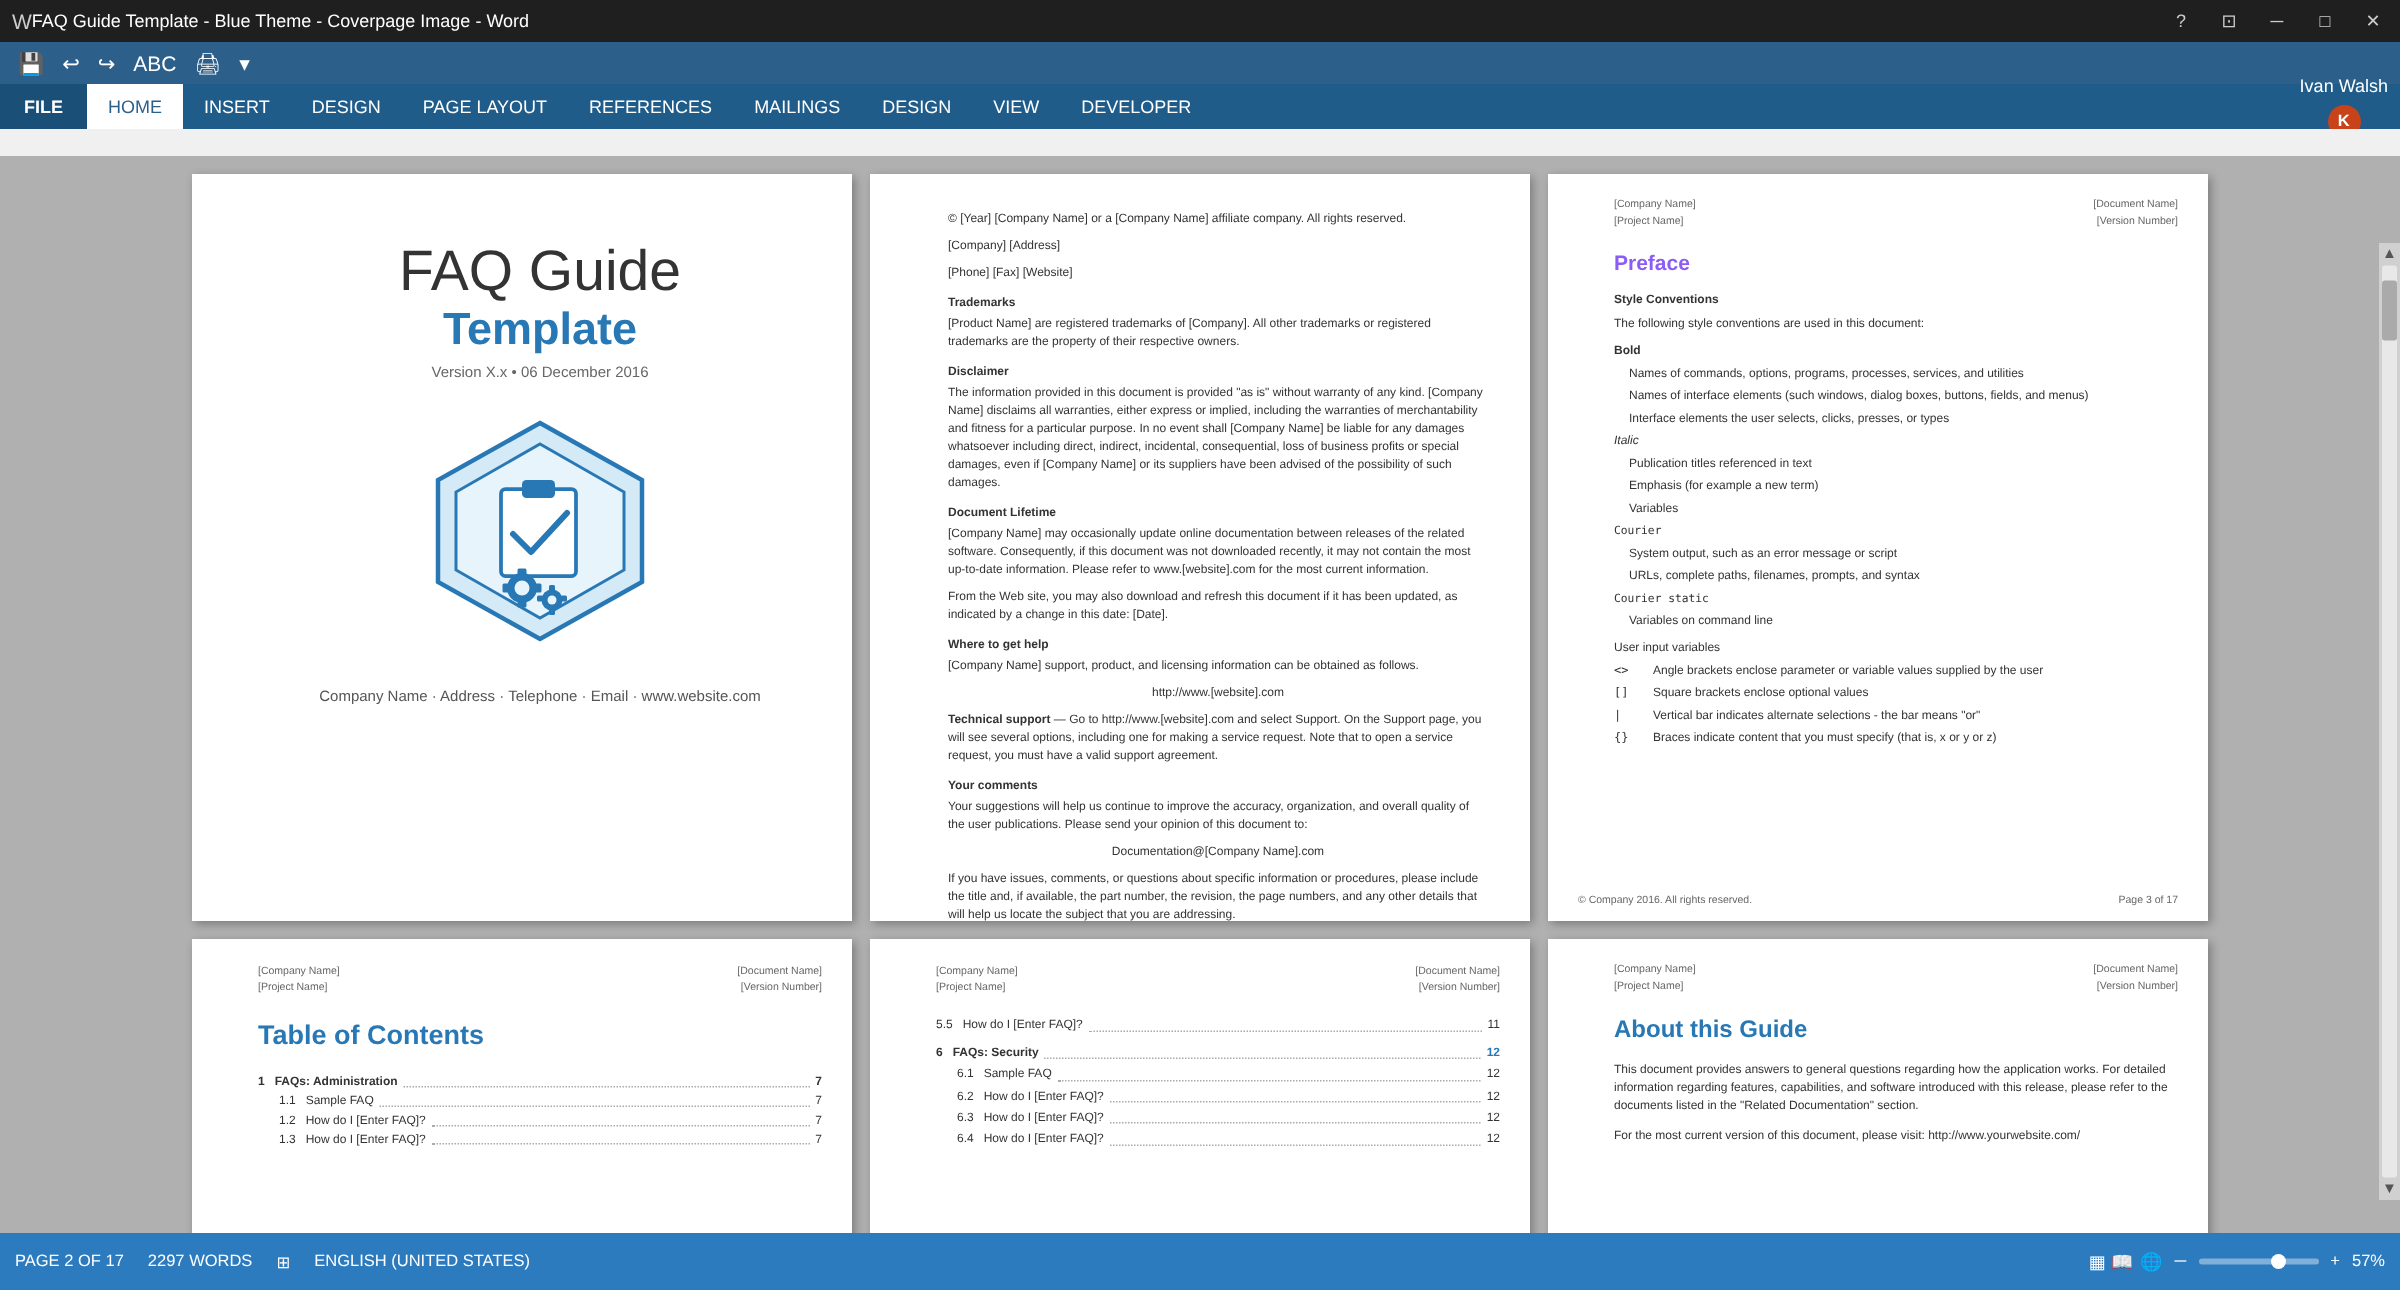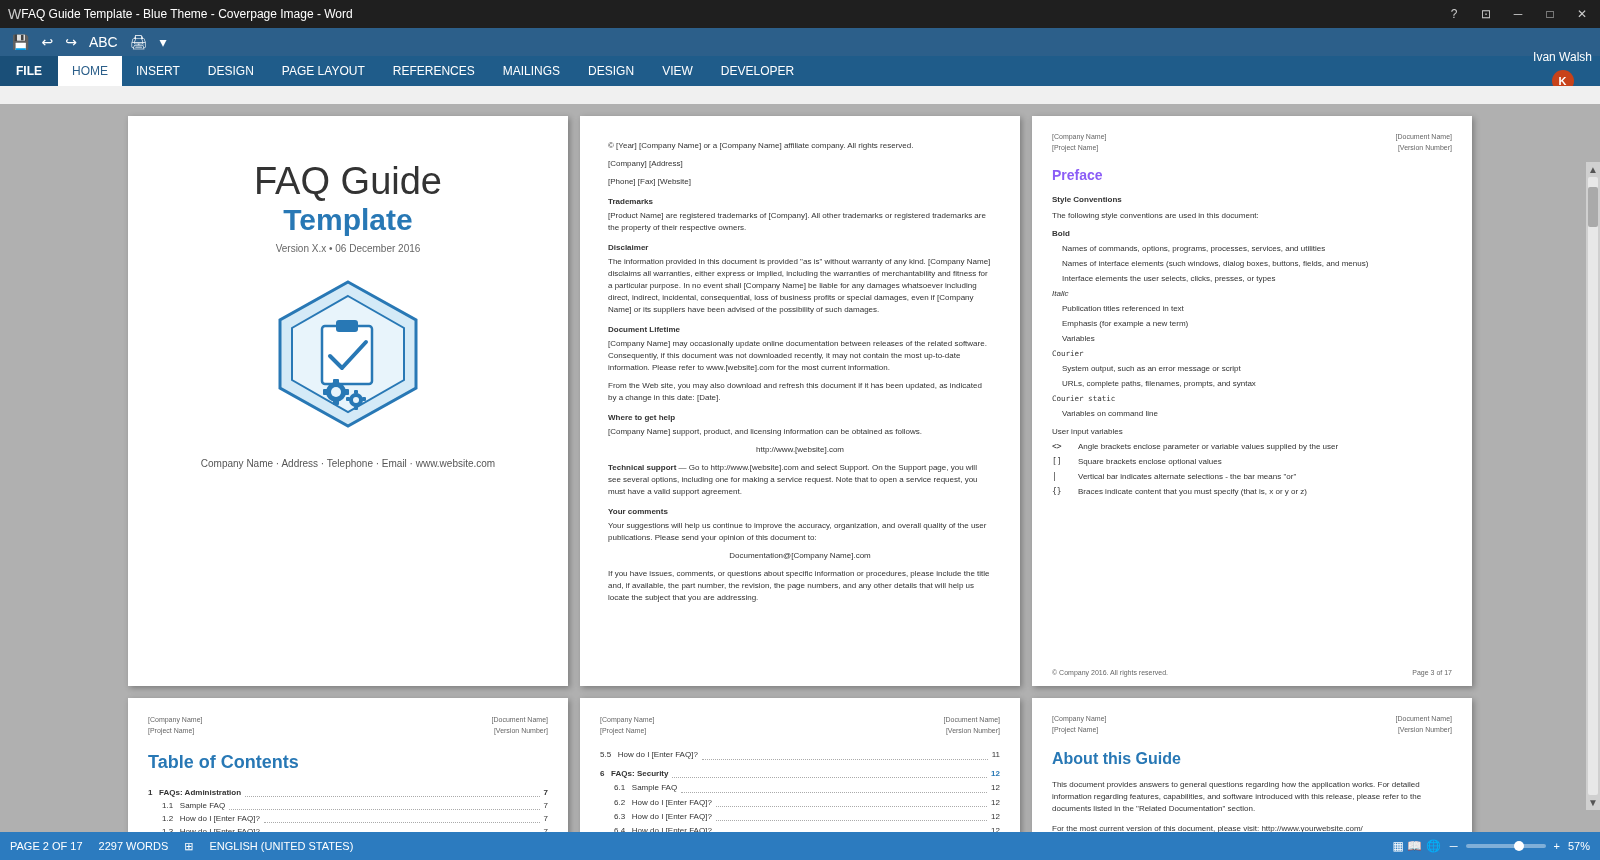--- a/index.html
+++ b/index.html
@@ -118,21 +118,22 @@
 
     
     .page {
       background: #fff;
       box-shadow: 2px 2px 6px rgba(0,0,0,0.3);
       position: relative;
       overflow: hidden;
     }
     .page-sm {
       width: 440px;
-      height: 570px;
+      height: 498px;
+      padding-left: 24px;
     }
 
     
     .cover-page {
       display: flex;
       flex-direction: column;
       align-items: center;
       padding: 30px 30px 20px;
       font-family: Arial, sans-serif;
     }
@@ -244,21 +245,21 @@
     .about-title {
       font-size: 16px;
       font-weight: bold;
       color: #2878b5;
       margin-bottom: 8px;
     }
 
     
     .status-bar {
       background: #2c7bbf;
-      height: 28px;
+      height: 38px;
       display: flex;
       align-items: center;
       padding: 0 10px;
       color: #fff;
       font-size: 11px;
       gap: 16px;
     }
     .status-right {
       margin-left: auto;
       display: flex;

